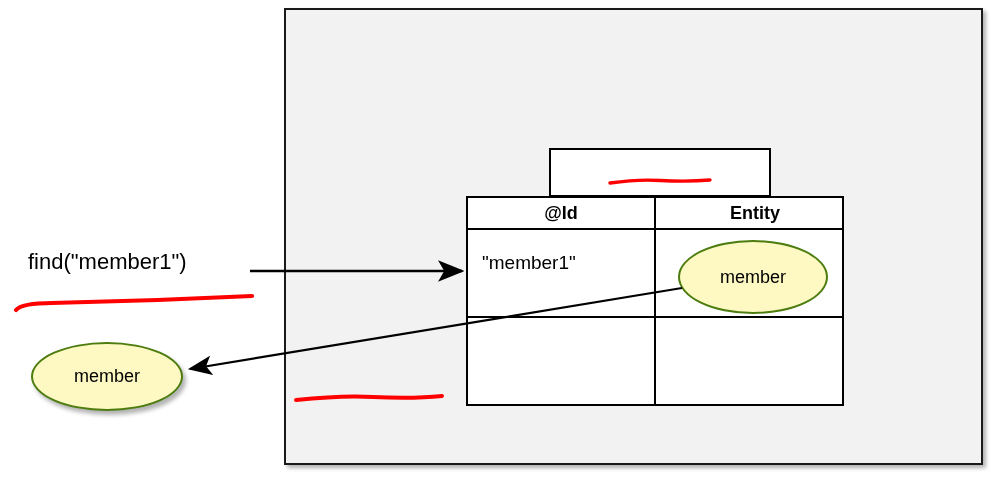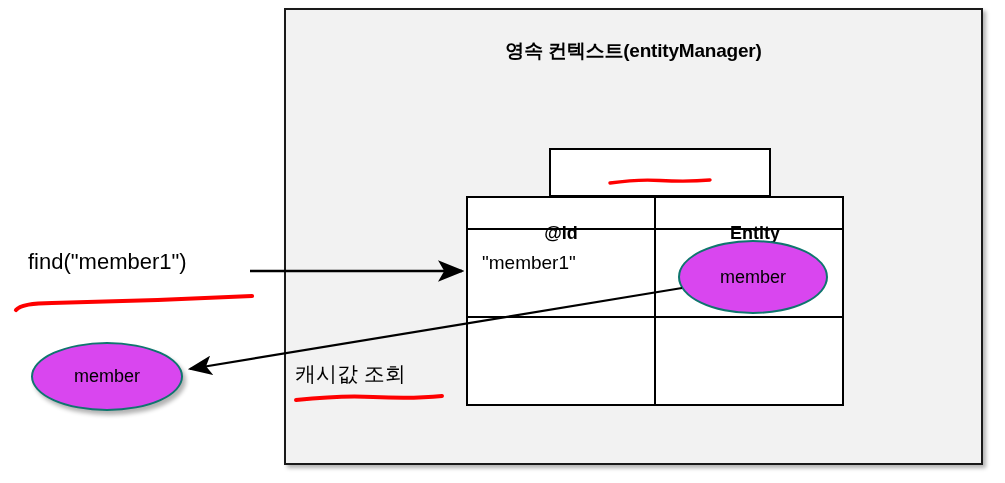--- a/index.html
+++ b/index.html
@@ -99,40 +99,39 @@
 
   .th-cell {
     position: absolute;
     top: 0;
     height: 30px;
     line-height: 30px;
     text-align: center;
     font-size: 18px;
     font-weight: bold;
     color: #000000;
-    margin-top: 20px;
   }
   #th-id    { left: 0px;   width: 186px; }
   #th-entity{ left: 188px; width: 198px; }
 
   #cell-id-value {
     position: absolute;
     left: 14px;
     top: 54px;
     font-size: 19px;
     color: #000000;
     white-space: nowrap;
   }
 
   
   .ellipse {
     position: absolute;
-    border: 2px solid #0f766e;
+    border: 2px solid #4d7c0f;
     border-radius: 50%;
-    background: #d946ef;
+    background: #fef9c3;
     display: flex;
     align-items: center;
     justify-content: center;
     font-size: 18px;
     color: #000000;
     box-sizing: border-box;
   }
   #entity-ellipse {
     left: 678px;
     top: 240px;
@@ -189,21 +188,20 @@
     height: 483px;
     pointer-events: none;
   }
 </style>
 </head>
 <body>
 
 <div id="canvas">
 
   <div id="context-box"></div>
-  <div id="context-title">영속 컨텍스트(entityManager)</div>
 
   <div id="cache-tab"></div>
   <svg id="cache-tab-underline" viewBox="0 0 104 7">
     <path d="M2 5 Q 30 1 52 2.5 Q 80 4 102 2" stroke="#fe0000" stroke-width="3.4" fill="none" stroke-linecap="round"></path>
   </svg>
 
   <div id="cache-table">
     <div class="tbl-hline" id="row-line-1"></div>
     <div class="tbl-hline" id="row-line-2"></div>
     <div class="tbl-vline" id="col-line-1"></div>
@@ -216,21 +214,20 @@
 
   <div class="ellipse" id="entity-ellipse">member</div>
 
   <div class="ellipse" id="returned-ellipse">member</div>
 
   <div id="find-label">find("member1")</div>
   <svg id="find-underline" viewBox="0 0 244 22">
     <path d="M4 19 Q 10 12 40 12 Q 140 10 240 5" stroke="#fe0000" stroke-width="4.2" fill="none" stroke-linecap="round"></path>
   </svg>
 
-  <div id="lookup-label">캐시값 조회</div>
   <svg id="lookup-underline" viewBox="0 0 152 12">
     <path d="M3 8 Q 50 3 80 5 Q 120 7 149 4" stroke="#fe0000" stroke-width="4" fill="none" stroke-linecap="round"></path>
   </svg>
 
   <svg id="arrows" viewBox="0 0 1005 483">
     <defs>
       <marker id="arrowhead" markerWidth="11" markerHeight="9" refX="10" refY="4.5" orient="auto">
         <path d="M0,0 L11,4.5 L0,9 L2.6,4.5 z" fill="#000000"></path>
       </marker>
     </defs>

